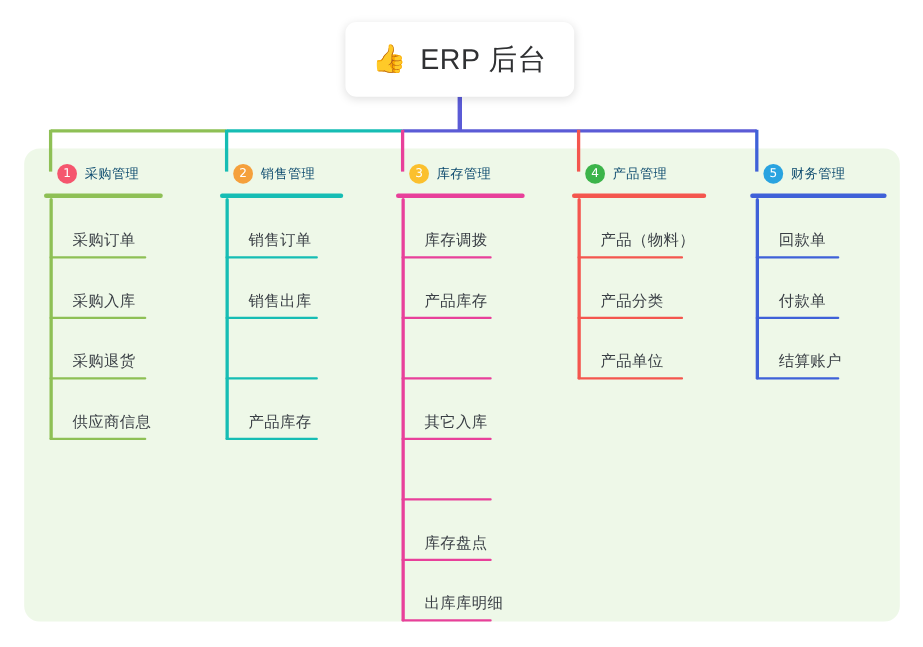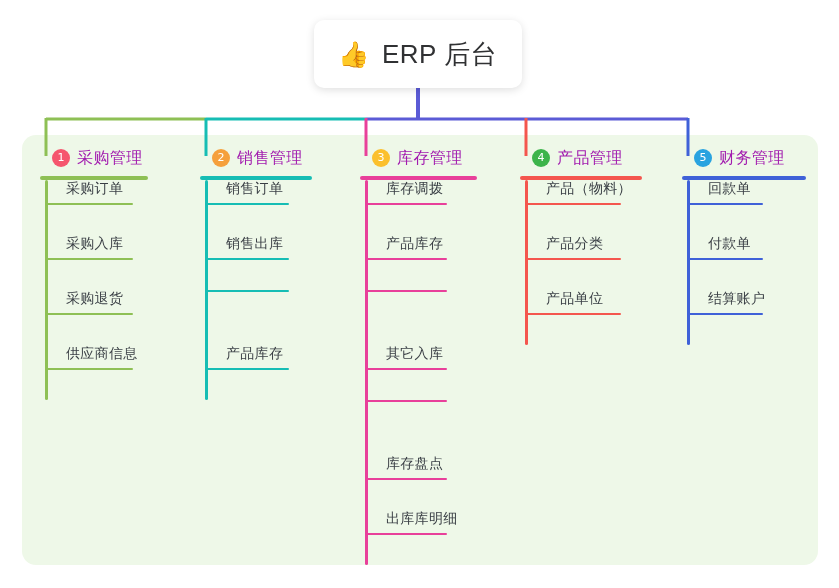--- a/index.html
+++ b/index.html
@@ -78,22 +78,22 @@
     width: 18px; height: 18px;
     border-radius: 50%;
     color: #ffffff;
     font-size: 11px;
     line-height: 18px;
     text-align: center;
     font-family: "DejaVu Sans", sans-serif;
     flex: 0 0 auto;
   }
   .col-title {
-    font-size: 16px;
-    color: #a21caf;
+    font-size: 12px;
+    color: #0c4a6e;
     letter-spacing: 0.4px;
   }
   .head-rule {
     height: 4px;
     border-radius: 2px;
     margin-top: 5px;
   }
 
   .leaves { position: relative; }
   .spine {
@@ -101,21 +101,21 @@
     left: 5px; top: 0;
     width: 3px;
     border-radius: 2px;
   }
   .leaf {
     position: relative;
     height: 55px;
     padding-left: 26px;
     display: flex;
     flex-direction: column;
-    justify-content: flex-start;
+    justify-content: flex-end;
   }
   .leaf-label {
     font-size: 14px;
     color: #3a3f45;
     padding-bottom: 5px;
     letter-spacing: 0.3px;
     white-space: nowrap;
   }
   .leaf-rule {
     height: 2px;

